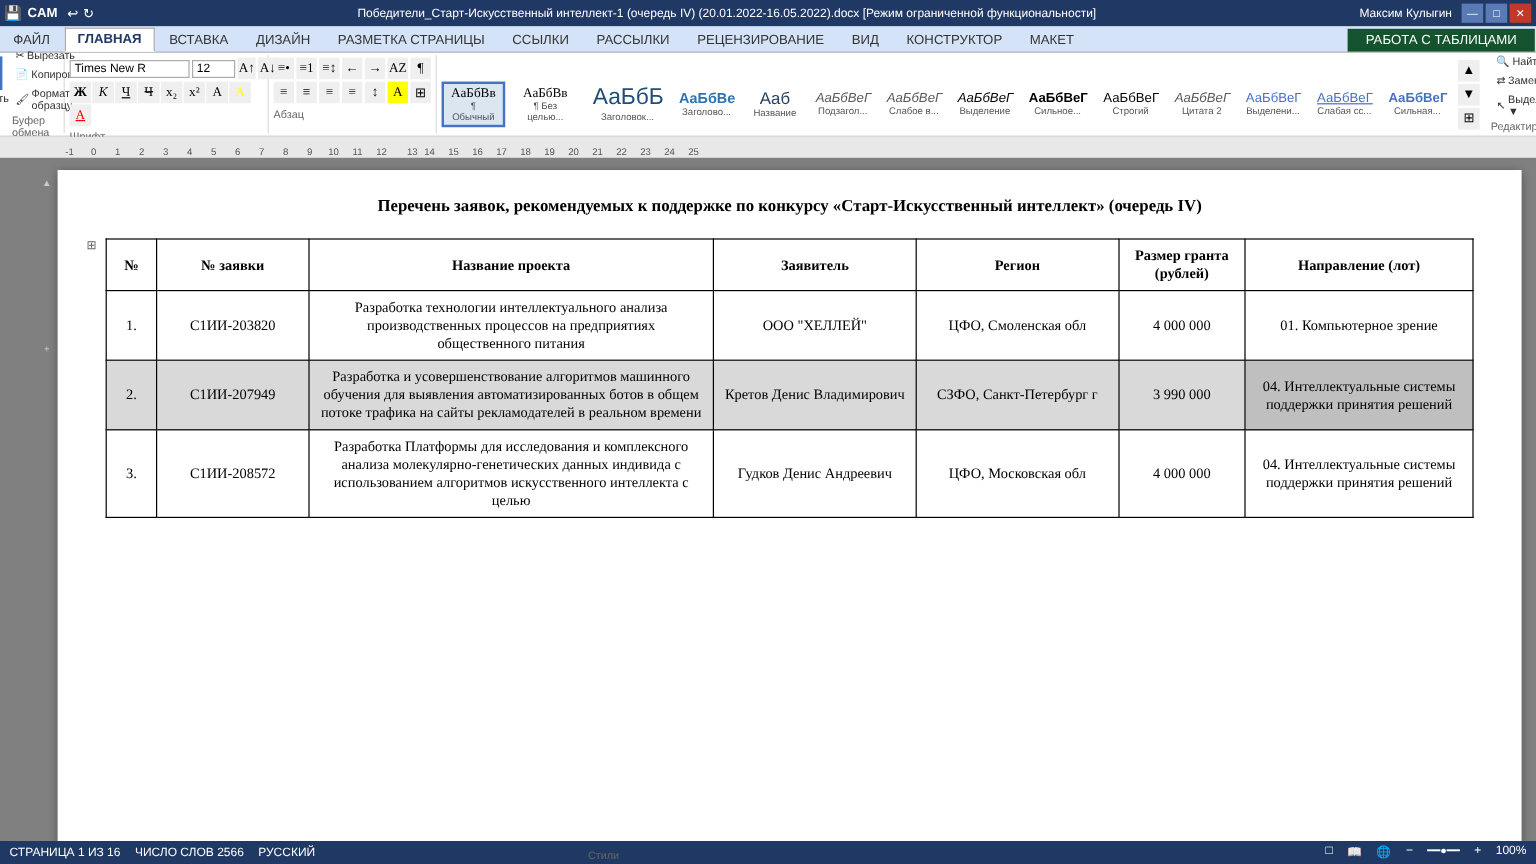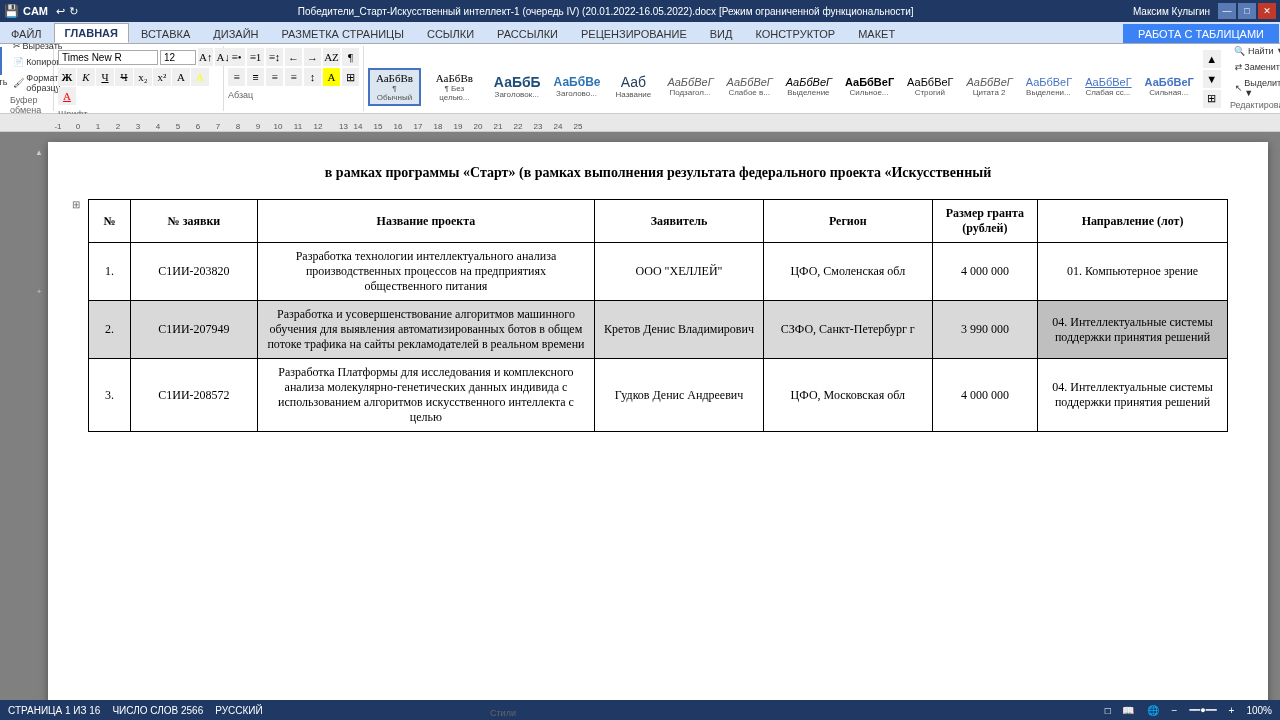--- a/index.html
+++ b/index.html
@@ -60,21 +60,21 @@
       margin-right: 1px;
     }
     .ribbon-tab.active {
       background: white;
       border-color: #aaa;
       border-bottom: 1px solid white;
       font-weight: bold;
       color: #1f3864;
     }
     .ribbon-tab.orange {
-      background: #3b82f6;
+      background: #14532d;
       color: white;
       padding: 3px 14px;
     }
 
     
     .ribbon {
       background: white;
       border-bottom: 1px solid #ccc;
       padding: 2px 4px;
       display: flex;
@@ -386,21 +386,21 @@
   <div class="styles-gallery">
     <div class="style-item active">
       <div style="font-size:11px; font-family:'Times New Roman',serif;">АаБбВв</div>
       <div style="font-size:8px; color:#555;">¶ Обычный</div>
     </div>
     <div class="style-item">
       <div style="font-size:11px; font-family:'Times New Roman',serif;">АаБбВв</div>
       <div style="font-size:8px; color:#555;">¶ Без целью...</div>
     </div>
     <div class="style-item">
-      <div style="font-size:14px; font-weight:bold; color:#1f4e79;">АаБбБ</div>
+      <div style="font-size:19px; font-weight:normal; color:#1f4e79;">АаБбБ</div>
       <div style="font-size:8px; color:#555;">Заголовок...</div>
     </div>
     <div class="style-item">
       <div style="font-size:12px; font-weight:bold; color:#2e74b5;">АаБбВе</div>
       <div style="font-size:8px; color:#555;">Заголово...</div>
     </div>
     <div class="style-item">
       <div style="font-size:14px; color:#243f60;">Ааб</div>
       <div style="font-size:8px; color:#555;">Название</div>
     </div>
@@ -503,21 +503,21 @@
   <div style="display:flex; width:1220px;">
 
     <div style="width:18px; flex-shrink:0; font-size:8px; color:#ccc; font-family:Arial,sans-serif; padding-top:6px;">
       <div style="text-align:center; margin-bottom:130px;">▲</div>
       <div style="text-align:center;">+</div>
     </div>
 
     <div class="page">
 
       <div class="doc-title">
-        <div>в рамках программы «Старт» (в рамках выполнения результата федерального проекта  «Искусственный</div>
+        <div>Перечень заявок, рекомендуемых к поддержке по конкурсу «Старт-Искусственный интеллект» (очередь IV)</div>
       </div>
 
       <div style="position:relative;">
         <div style="position:absolute; left:-16px; top:0; font-size:10px; color:#666;">⊞</div>
       </div>
 
       <table class="data-table">
         <thead>
           <tr>
             <th style="width:40px;">№</th>

